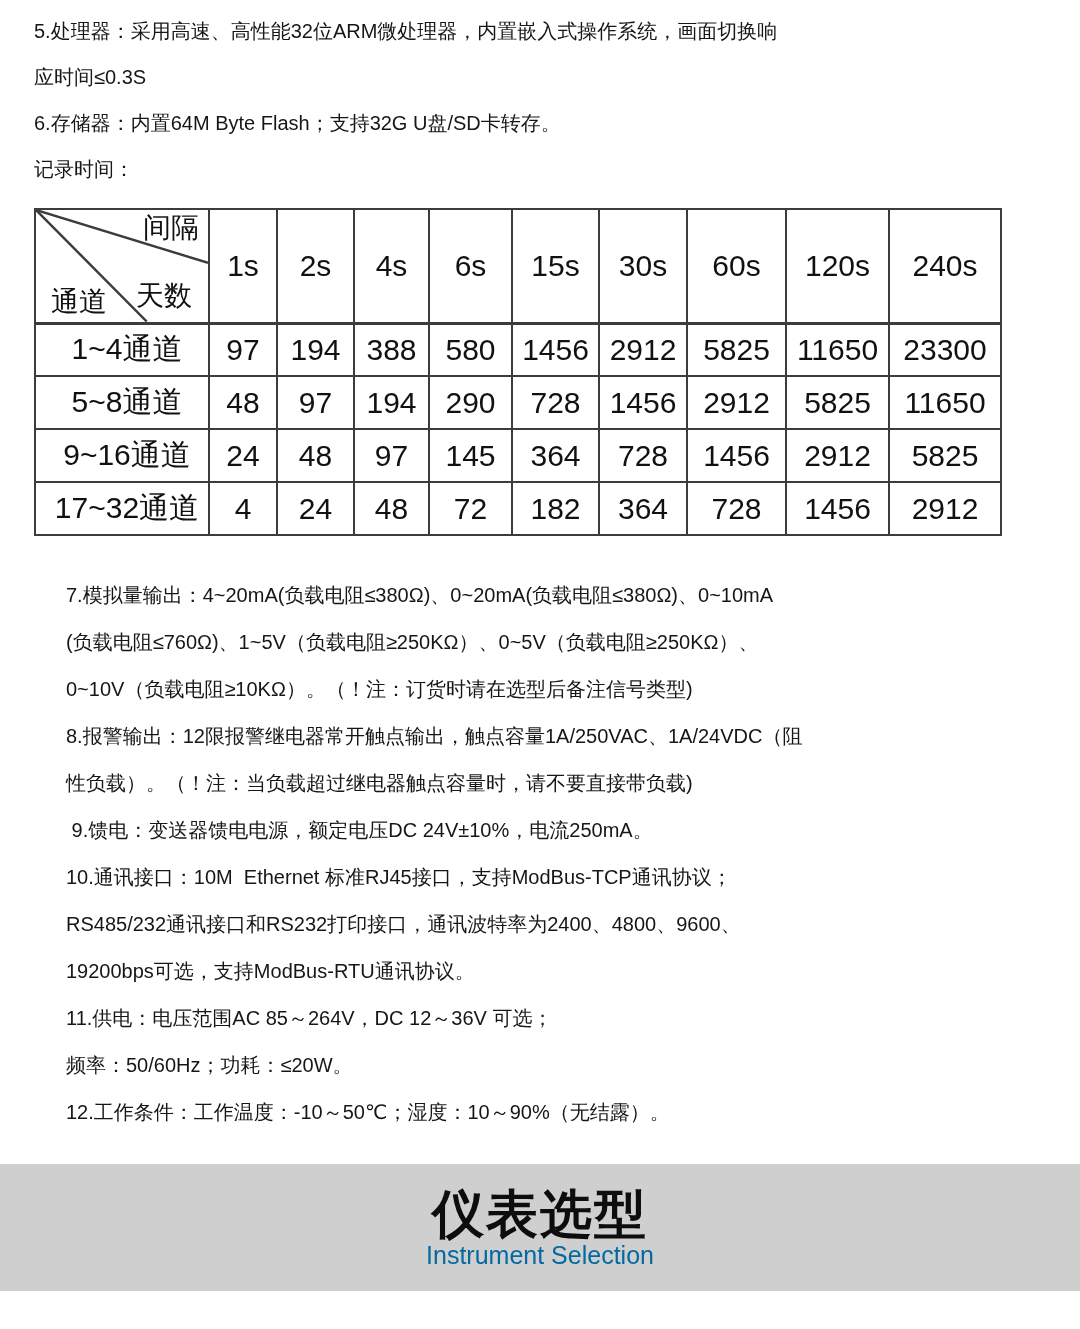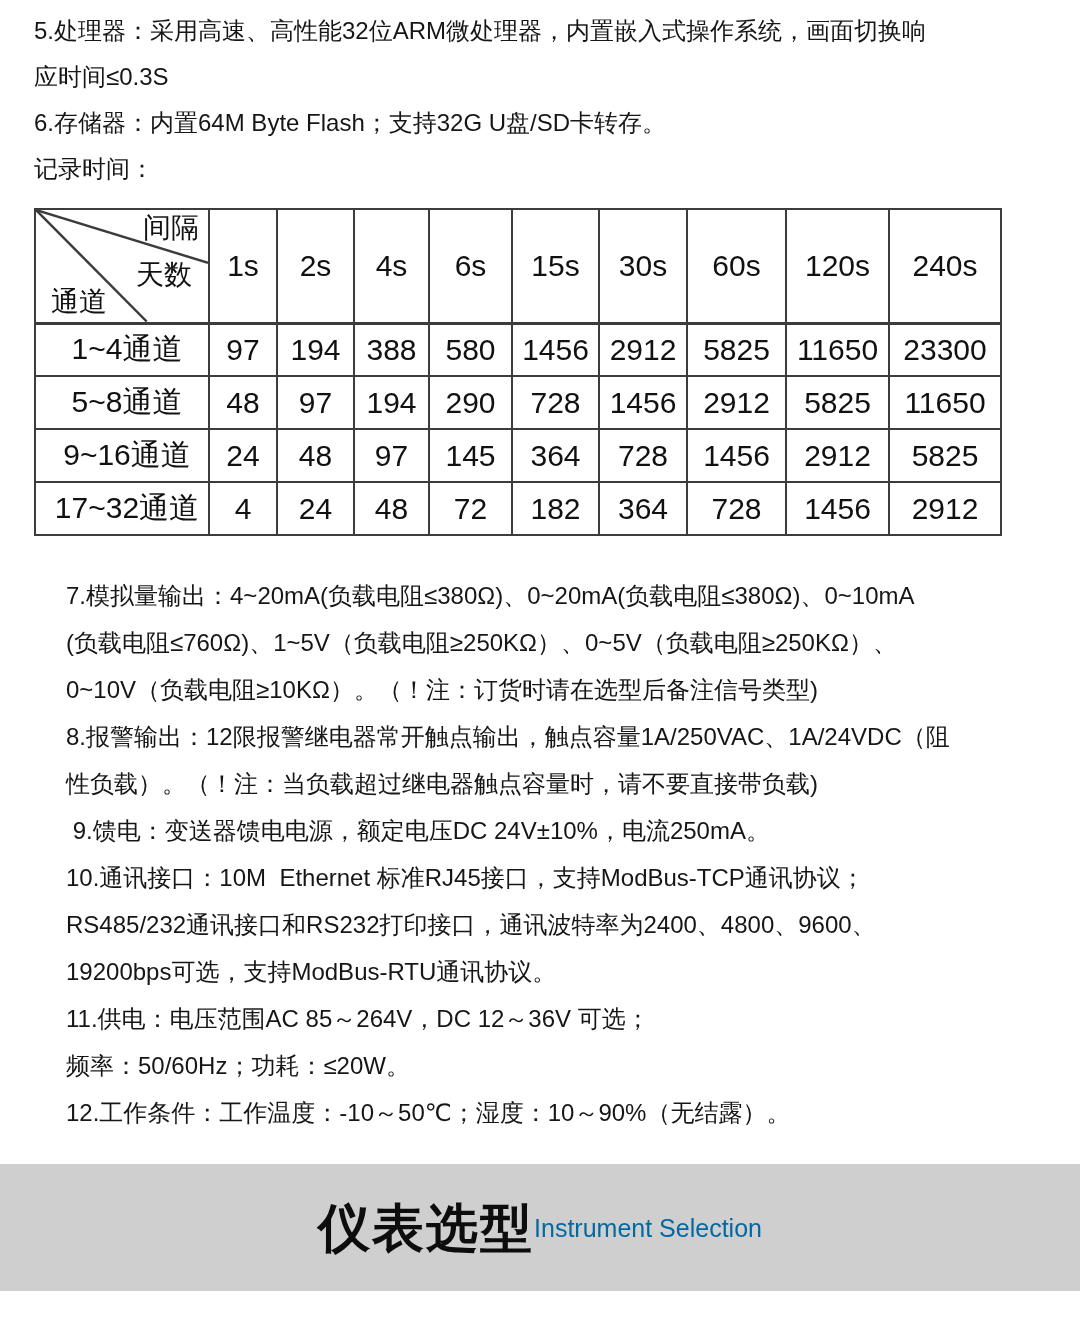--- a/index.html
+++ b/index.html
@@ -10,21 +10,21 @@
   body {
     height: 1329px;
     overflow: hidden;
     font-family: "Liberation Sans", "DejaVu Sans", sans-serif;
     color: #161616;
   }
   .page {
     padding: 8px 30px 0 34px;
   }
   .text-block {
-    font-size: 24px;
+    font-size: 20px;
     line-height: 46px;
   }
   #specs-bottom {
     line-height: 47px;
     margin-top: 36px;
     margin-left: 32px;
   }
   .spec-line {
     white-space: pre;
   }
@@ -63,30 +63,30 @@
     width: 100%; height: 100%;
     display: block;
   }
   th.corner-cell .c-label {
     position: absolute;
     font-size: 28px;
     font-weight: 400;
     line-height: 30px;
   }
   .c-tr { top: 3px; right: 9px; }
-  .c-mid { top: 50px; right: 16px; }
+  .c-mid { top: 71px; right: 16px; }
   .c-bl { bottom: 5px; left: 15px; }
 
   
   .banner {
     margin-top: 28px;
     width: 1080px;
     height: 127px;
     display: flex;
-    flex-direction: row;
+    flex-direction: column;
     align-items: center;
     justify-content: center;
     text-align: right;
   }
   .banner-title {
     font-size: 52px;
     font-weight: 700;
     letter-spacing: 2px;
     color: #0d0d0d;
     line-height: 54px;

